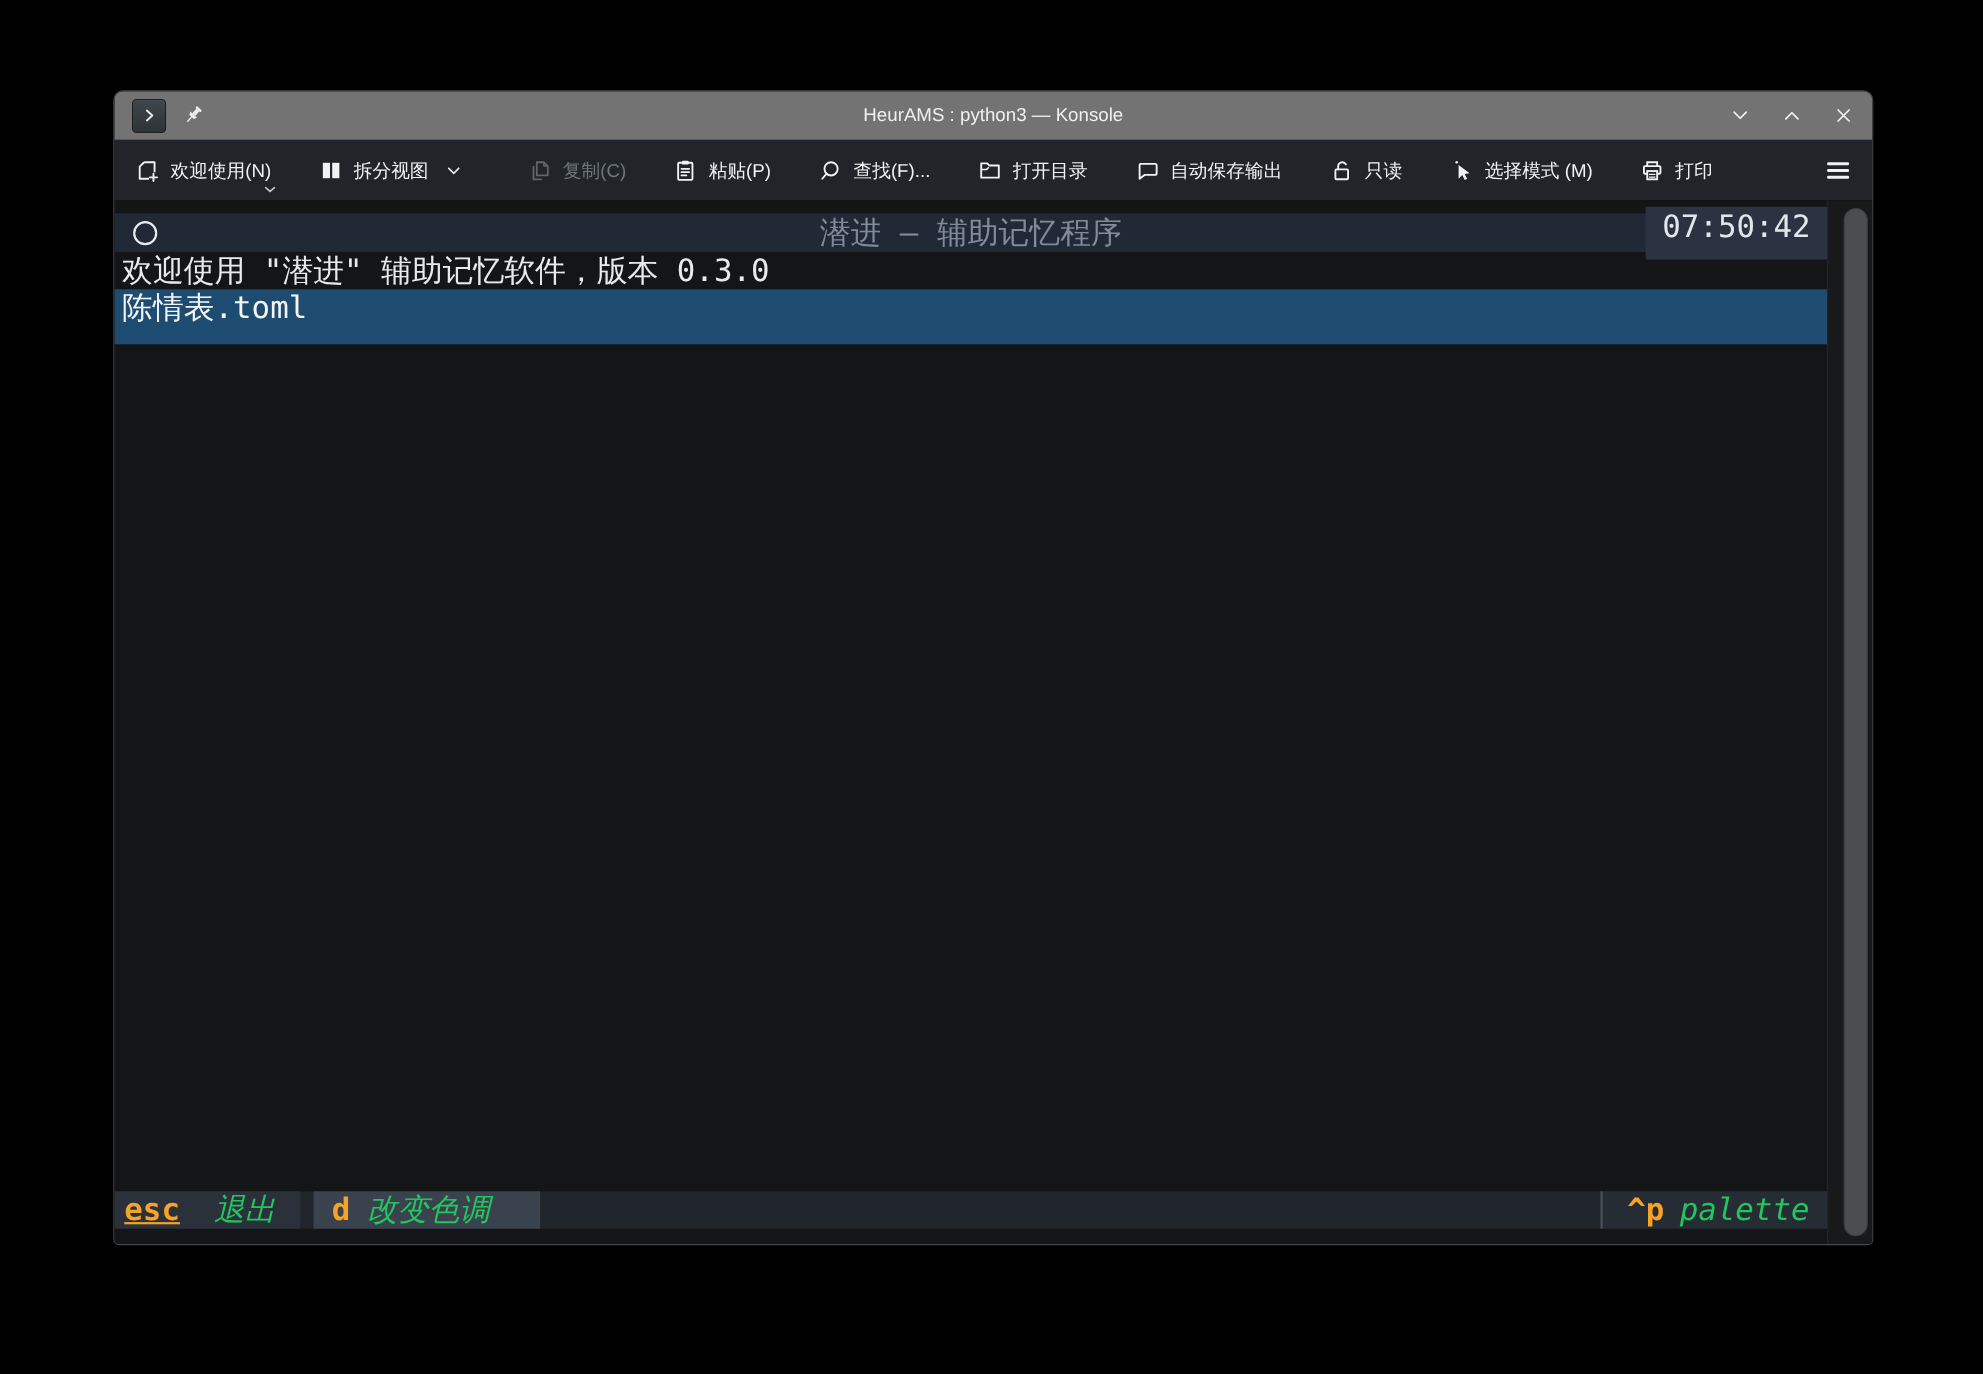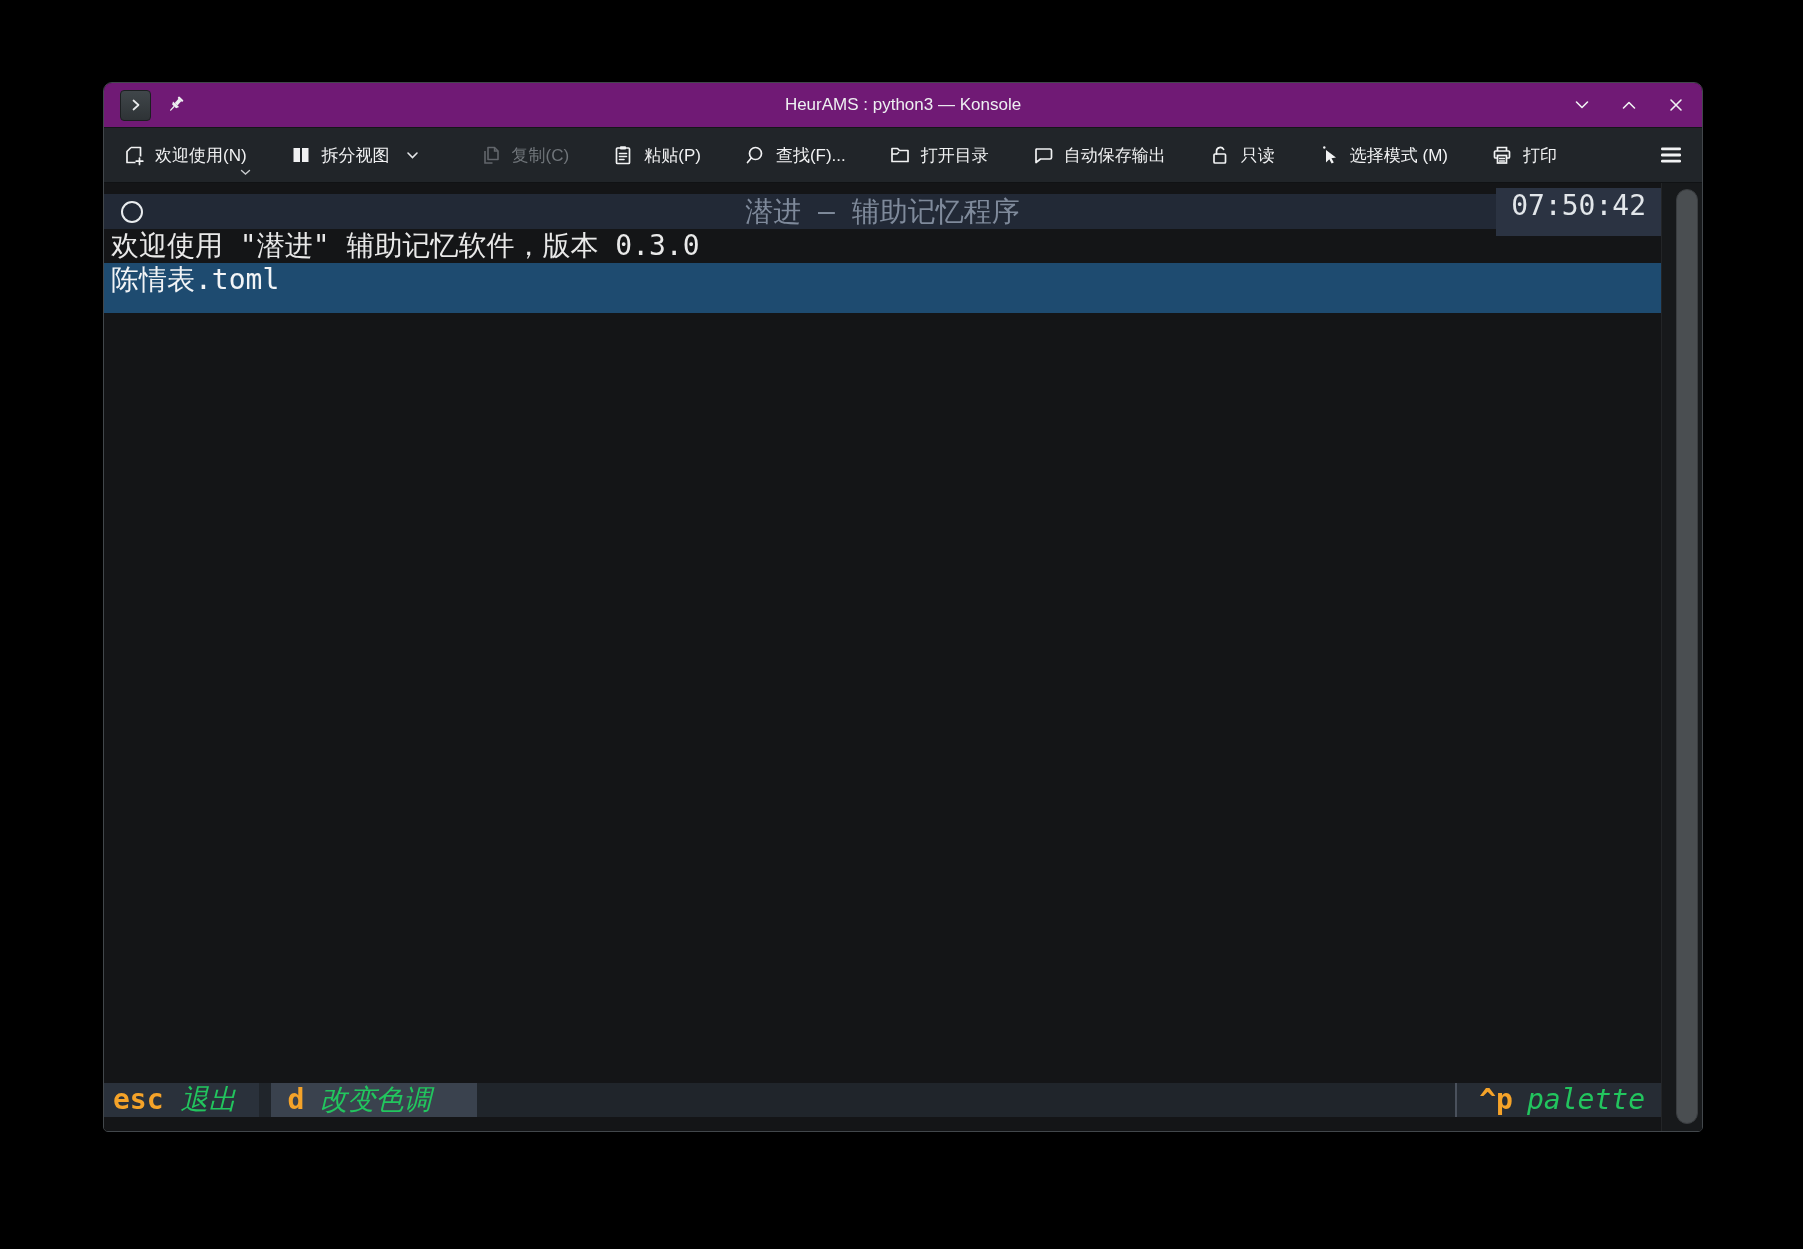--- a/index.html
+++ b/index.html
@@ -5,21 +5,21 @@
   * { margin:0; padding:0; box-sizing:border-box; }
   html,body { width:1803px; height:1249px; background:#000; overflow:hidden;
               font-family:"Liberation Sans", sans-serif; }
 
   .window { position:absolute; left:103px; top:82px; width:1600px; height:1050px;
             background:#16181a; border:1px solid #42474b;
             border-radius:9px 9px 5px 5px; overflow:hidden;
             display:flex; flex-direction:column; }
 
   
-  .titlebar { height:45px; flex:0 0 45px; background:#701a75; position:relative;
+  .titlebar { height:45px; flex:0 0 45px; background:#737373; position:relative;
               display:flex; align-items:center; padding:0 16px;
               border-bottom:1px solid #141619; }
   .menu-toggle { width:31px; height:31px; border-radius:4px;
                  background:linear-gradient(#40464a,#2e3336);
                  border:1px solid #1c1f21; display:flex; align-items:center;
                  justify-content:center; cursor:pointer; }
   .pin { margin-left:15px; display:flex; align-items:center; }
   .tb-title { position:absolute; left:0; right:0; text-align:center;
               color:#eef0f2; font-size:17px; pointer-events:none; }
   .win-controls { margin-left:auto; display:flex; align-items:center; gap:27px; z-index:2; }
@@ -57,21 +57,21 @@
               background:#1e4b70; cursor:pointer; white-space:pre; }
 
   .tui-spacer { flex:1; }
 
   .tui-footer { height:34px; flex:0 0 34px; background:#20252b; display:flex;
                 align-items:stretch; line-height:34px; }
   .binding { display:flex; cursor:pointer; }
   .binding .key { color:#f5a329; font-weight:bold; }
   .binding .blabel { color:#22c55e;font-style:italic; }
   .bind-esc { background:#2a313b; padding:0 22px 0 9px; }
-  .bind-esc .key { margin-right:17px; }
+  .bind-esc .key { margin-right:31px;text-decoration:underline; }
   .bind-d { background:#3a424e; padding:0 46px 0 17px; margin-left:12px; }
   .bind-d .key { margin-right:15px; }
   .footer-spring { flex:1; }
   .bind-palette { background:#262c34; border-left:2px solid #4a515c;
                   padding:0 16px 0 22px; }
   .bind-palette .key { margin-right:14px; }
 
   
   .scroll-gutter { flex:0 0 41px; position:relative; background:#17191b;
                    border-left:1px solid #232527; }

